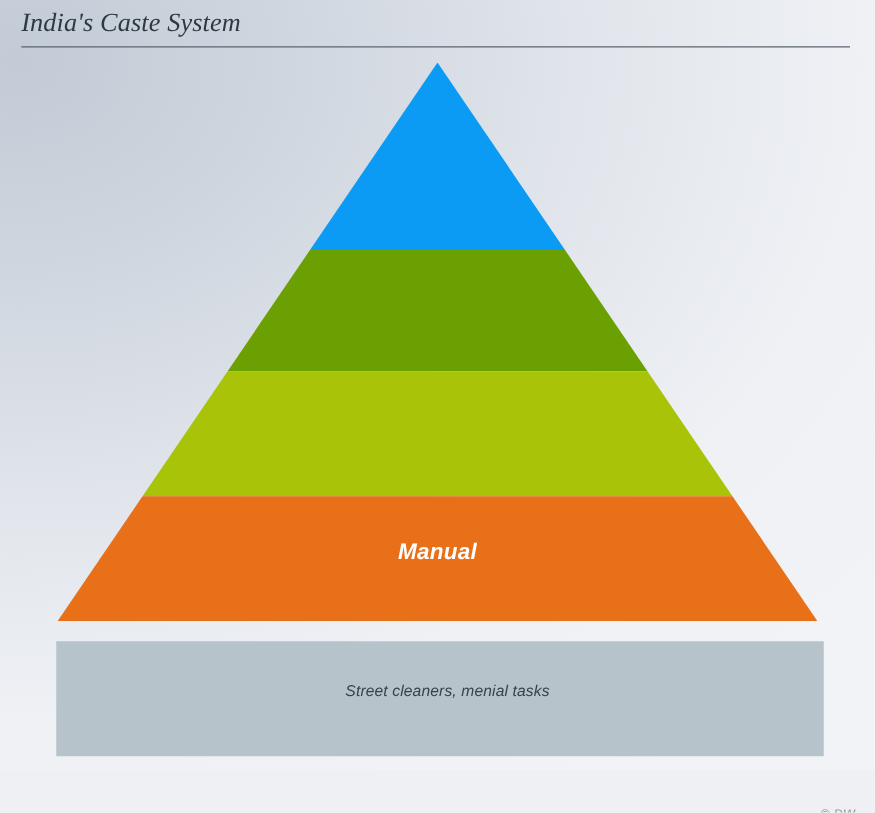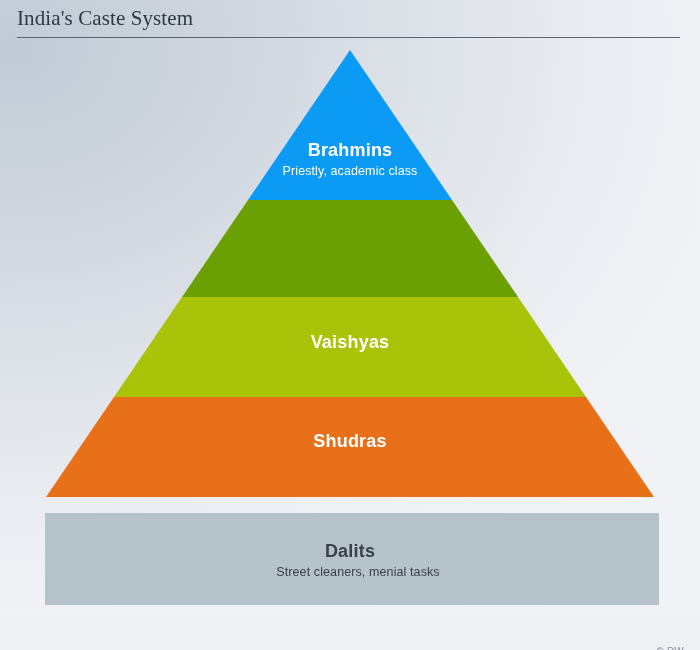--- a/index.html
+++ b/index.html
@@ -14,20 +14,21 @@
     background: #eef0f4;
   }
 
   #infographic {
     position: relative;
     width: 700px;
     height: 616px;
     background:
       radial-gradient(ellipse 900px 700px at 2% 8%, #c2cbd6 0%, #ced5de 22%, #e2e6ec 52%, #eff1f5 76%, #f2f3f6 100%);
     box-sizing: border-box;
+    font-style: italic;
   }
 
   
   .header {
     position: absolute;
     left: 0;
     top: 0;
     width: 700px;
     height: 40px;
   }
@@ -125,35 +126,29 @@
       </defs>
       <g clip-path="url(#pyramid-clip)">
         <rect id="band-brahmins" x="0" width="700" y="50" height="150" fill="#0b9bf5"></rect>
         <rect id="band-kshatriyas" x="0" width="700" y="200" height="97" fill="#6ba003"></rect>
         <rect id="band-vaishyas" x="0" width="700" y="297" height="100" fill="#a9c309"></rect>
         <rect id="band-shudras" x="0" width="700" y="397" height="100" fill="#e87019"></rect>
       </g>
       <rect id="band-dalits" x="45" y="513" width="614" height="92" fill="#b7c3cb"></rect>
     </svg>
 
-    <div class="tier-label" id="tier-brahmins">
-      <div class="tier-name">Brahmins</div>
-      <div class="tier-desc">Priestly, academic class</div>
-    </div>
 
 
     <div class="tier-label" id="tier-vaishyas">
-      <div class="tier-name">Vaishyas</div>
     </div>
 
     <div class="tier-label" id="tier-shudras">
-      <div class="tier-name">Shudras</div>
+      <div class="tier-name">Manual</div>
     </div>
 
     <div class="tier-label tier-dark" id="tier-dalits">
-      <div class="tier-name">Dalits</div>
       <div class="tier-desc">Street cleaners, menial tasks</div>
     </div>
   </div>
 
   <div class="credit">© DW</div>
 
 </div>
 
 </body></html>

